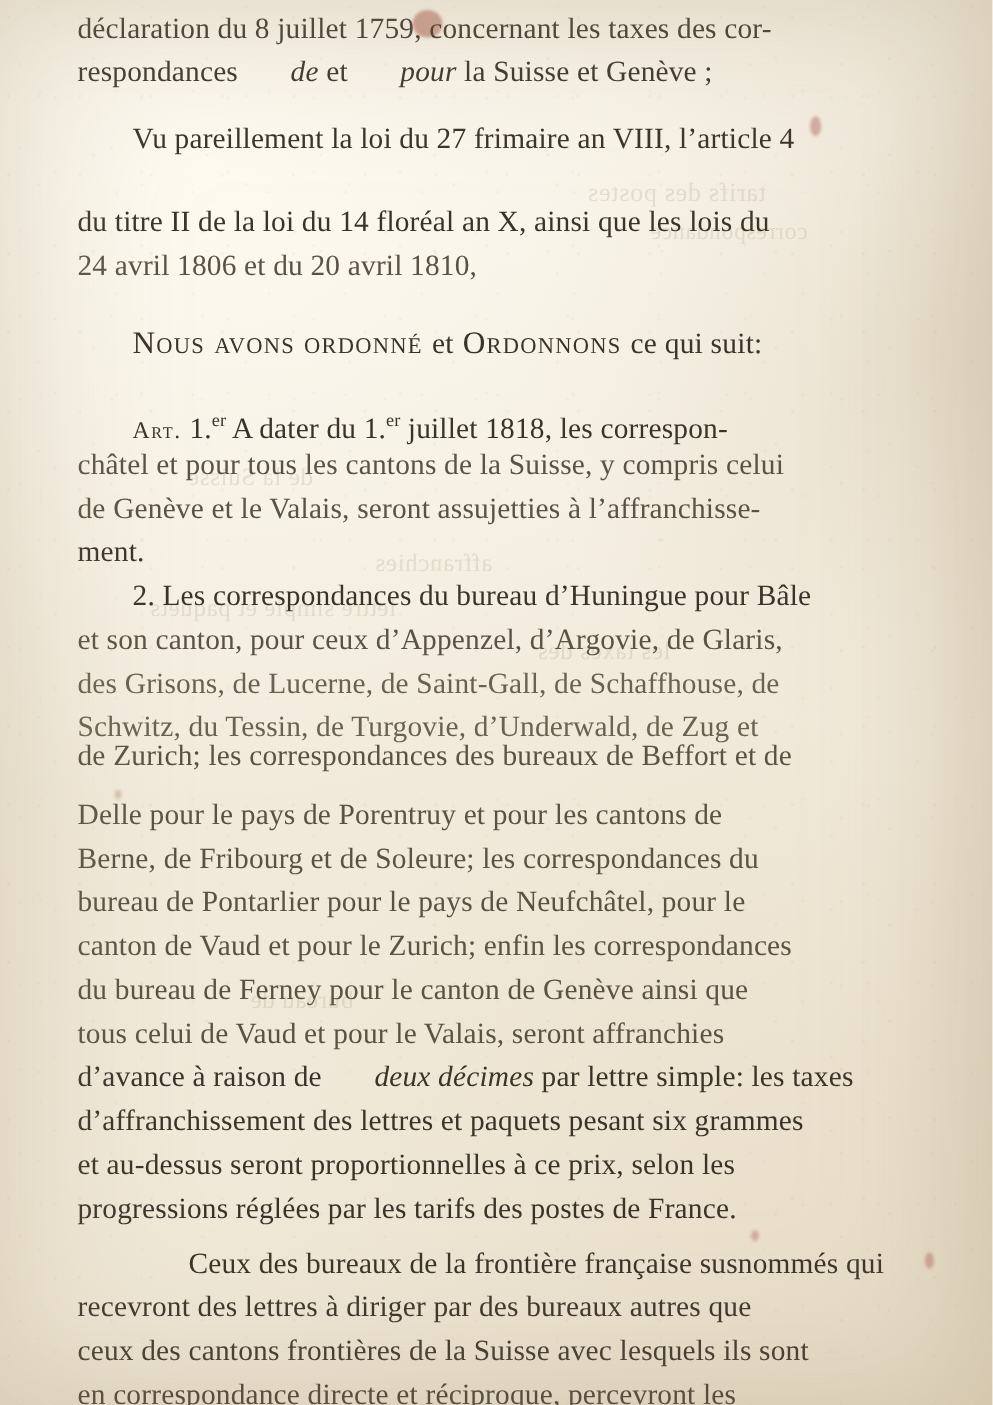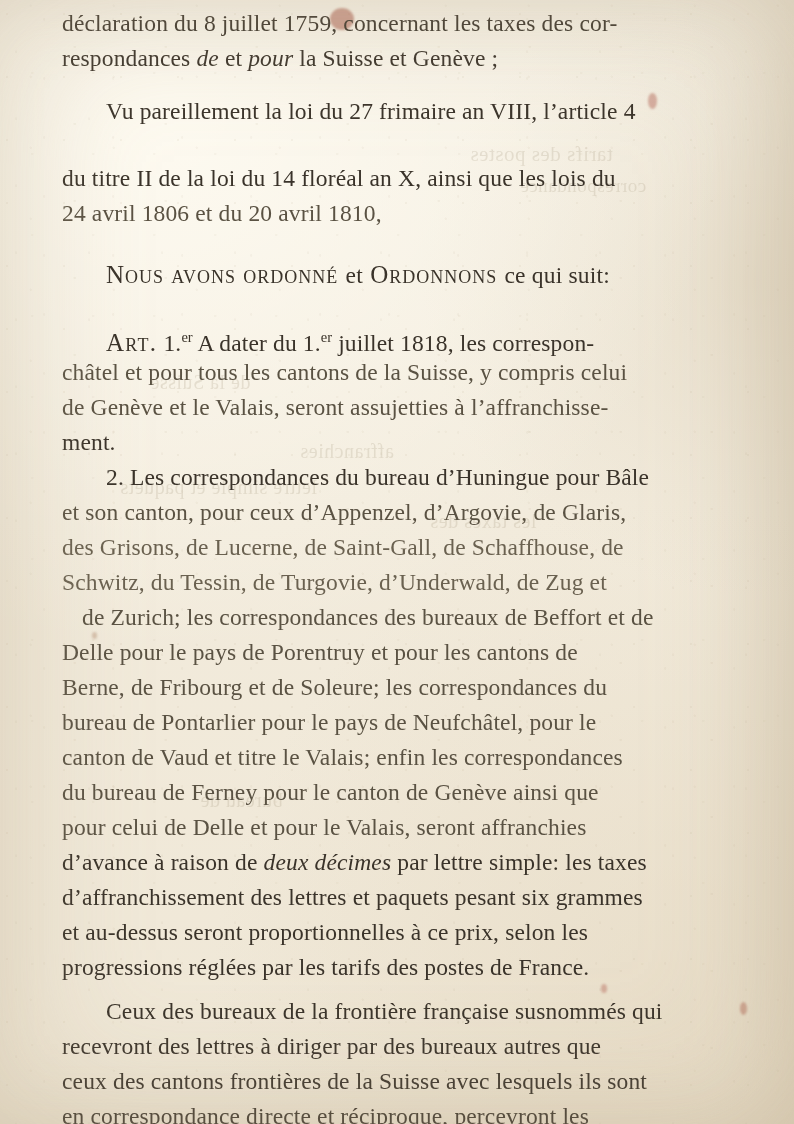--- a/index.html
+++ b/index.html
@@ -91,21 +91,21 @@
 
   .smallcaps {
     font-variant: small-caps;
     font-size: 25px;
     letter-spacing: 1.0px;
   }
   .sc {
     font-variant: small-caps;
     letter-spacing: 0.9px;
   }
-  .ital { font-style: italic; }
+  .ital { font-style: italic; margin-left: 36px; }
   .sup {
     font-size: 0.62em;
     vertical-align: super;
     letter-spacing: 0;
   }
 
   
   .ink-light  { color: #5a5243; }
   .ink-lighter{ color: #6a6150; }
 
@@ -156,21 +156,21 @@
     </div>
 
     <div class="gap-before" style="margin-top:24px;">
       <div class="line indent smallcaps" style="top:10px;">
         <span>Nous avons ordonné <span style="font-variant:normal; font-size:23.5px; letter-spacing:0.2px;">et</span> Ordonnons <span style="font-variant:normal; font-size:23.5px; letter-spacing:0.2px;">ce qui suit:</span></span>
       </div>
     </div>
 
     <div class="gap-before" style="margin-top:26px;">
       <div class="line indent" style="top:12px;">
-        <span><span class="sc wide" style="font-size:25px;">Art.</span> 1.<span class="sup">er</span> A dater du 1.<span class="sup">er</span> juillet 1818, les correspon-</span>
+        <span><span class="sc wide" style="font-size:19px;">Art.</span> 1.<span class="sup">er</span> A dater du 1.<span class="sup">er</span> juillet 1818, les correspon-</span>
       </div>
       <div class="line ink-light" style="top:12px;">
         <span>châtel et pour tous les cantons de la Suisse, y compris celui</span>
       </div>
       <div class="line ink-light" style="top:12px;">
         <span>de Genève et le Valais, seront assujetties à l’affranchisse-</span>
       </div>
       <div class="line" style="top:12px;">
         <span>ment.</span>
       </div>
@@ -182,57 +182,57 @@
       </div>
       <div class="line ink-light" style="top:12px;">
         <span>et son canton, pour ceux d’Appenzel, d’Argovie, de Glaris,</span>
       </div>
       <div class="line ink-lighter" style="top:12px;">
         <span>des Grisons, de Lucerne, de Saint-Gall, de Schaffhouse, de</span>
       </div>
       <div class="line ink-lighter" style="top:12px;">
         <span>Schwitz, du Tessin, de Turgovie, d’Underwald, de Zug et</span>
       </div>
-      <div class="line ink-light" style="top:12px;margin-left:20px;">
+      <div class="line ink-light" style="top:0;">
         <span>de Zurich; les correspondances des bureaux de Beffort et de</span>
       </div>
       <div class="line ink-light" style="top:12px;">
         <span>Delle pour le pays de Porentruy et pour les cantons de</span>
       </div>
       <div class="line ink-light" style="top:12px;">
         <span>Berne, de Fribourg et de Soleure; les correspondances du</span>
       </div>
       <div class="line ink-light" style="top:12px;">
         <span>bureau de Pontarlier pour le pays de Neufchâtel, pour le</span>
       </div>
       <div class="line ink-light" style="top:12px;">
-        <span>canton de Vaud et titre le Valais; enfin les correspondances</span>
+        <span>canton de Vaud et pour le Zurich; enfin les correspondances</span>
       </div>
       <div class="line ink-light" style="top:12px;">
         <span>du bureau de Ferney pour le canton de Genève ainsi que</span>
       </div>
       <div class="line ink-light" style="top:12px;">
-        <span>pour celui de Delle et pour le Valais, seront affranchies</span>
+        <span>tous celui de Vaud et pour le Valais, seront affranchies</span>
       </div>
       <div class="line" style="top:12px;">
         <span>d’avance à raison de <span class="ital">deux décimes</span> par lettre simple: les taxes</span>
       </div>
       <div class="line" style="top:12px;">
         <span>d’affranchissement des lettres et paquets pesant six grammes</span>
       </div>
       <div class="line" style="top:12px;">
         <span>et au-dessus seront proportionnelles à ce prix, selon les</span>
       </div>
       <div class="line" style="top:12px;">
         <span>progressions réglées par les tarifs des postes de France.</span>
       </div>
     </div>
 
     <div class="gap-small">
-      <div class="line indent" style="top:14px;">
+      <div class="line indent" style="top:14px;text-align:center;">
         <span>Ceux des bureaux de la frontière française susnommés qui</span>
       </div>
       <div class="line" style="top:14px;">
         <span>recevront des lettres à diriger par des bureaux autres que</span>
       </div>
       <div class="line" style="top:14px;">
         <span>ceux des cantons frontières de la Suisse avec lesquels ils sont</span>
       </div>
       <div class="line" style="top:14px;">
         <span>en correspondance directe et réciproque, percevront les</span>

